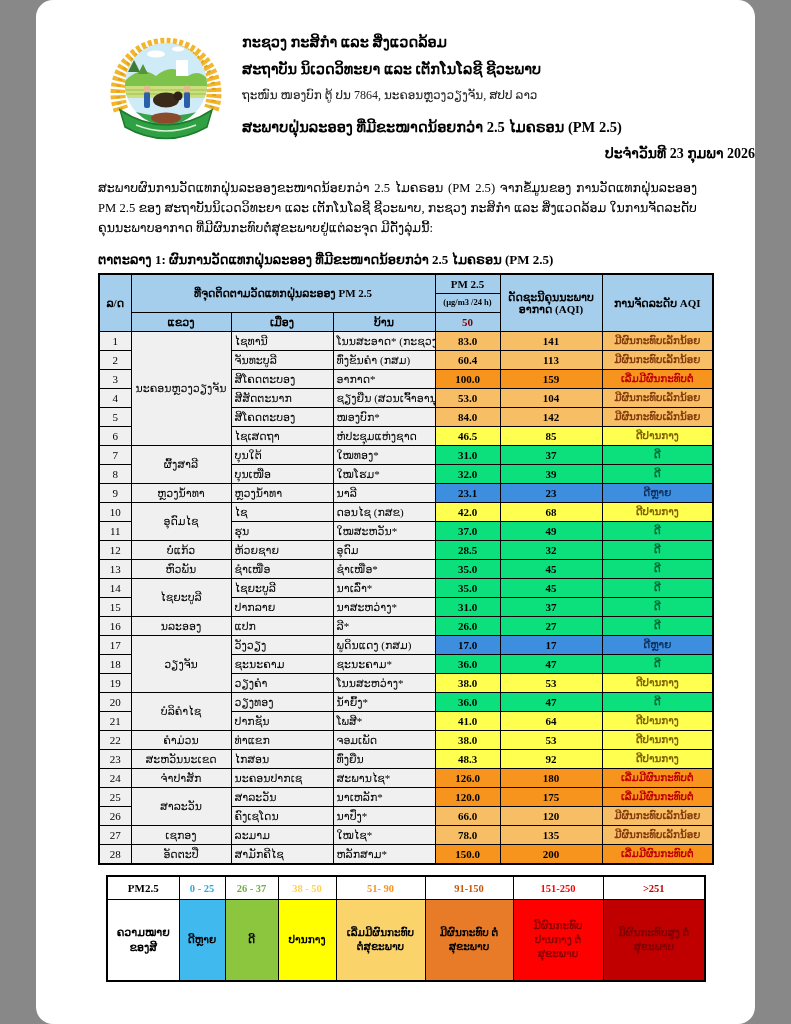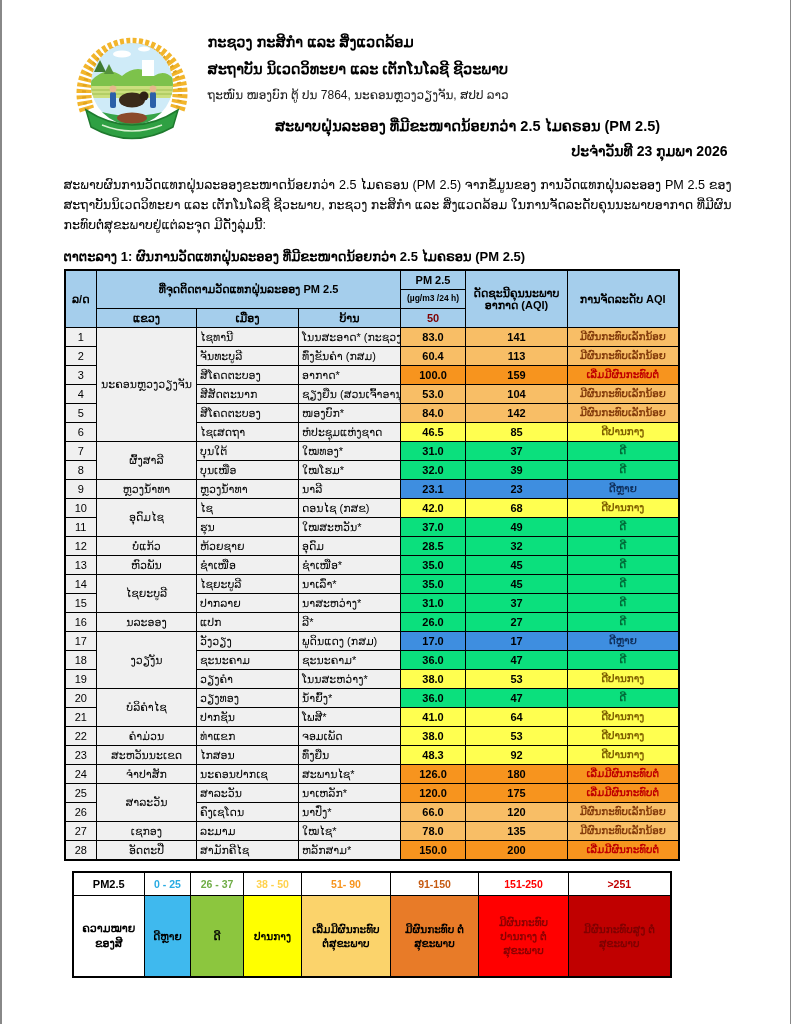--- a/index.html
+++ b/index.html
@@ -1,25 +1,25 @@
 <!DOCTYPE html>
 <html><head>
 <meta charset="utf-8">
 <style>
   html,body{margin:0;padding:0;background:#888;}
-  .page{position:relative;width:788px;height:1024px;margin:0 auto;background:#ffffff;
-        font-family:Liberation Sans, sans-serif;color:#000;overflow:hidden;}
+  .page{position:relative;width:719px;height:1024px;margin:0 auto;background:#ffffff;
+        font-family:Liberation Serif, serif;color:#000;overflow:hidden;border-radius:17px;}
   
   .header{display:flex;align-items:flex-start;padding:26px 0 0 70px;}
   .logo-wrap{width:122px;flex:0 0 122px;}
   .hdr-text{margin-left:14px;width:520px;}
   .ministry{font-weight:bold;font-size:14.5px;line-height:1.2;margin-top:8px;}
   .institute{font-weight:bold;font-size:14.5px;line-height:1.2;margin-top:10px;}
   .address{font-size:12px;margin-top:9px;color:#1a1a1a;}
-  .doc-title{font-weight:bold;font-size:14.5px;margin-top:16px;text-align:center;}
+  .doc-title{font-weight:bold;font-size:14.5px;margin-top:16px;}
   .doc-date{font-weight:bold;font-size:14px;margin-top:9px;text-align:right;}
   
   .intro{margin:16px 58px 0 62px;font-size:12.6px;line-height:1.6;text-align:justify;}
   .caption{margin:14px 62px 5px 62px;font-weight:bold;font-size:13px;}
   
   table{border-collapse:collapse;}
   table.main{margin-left:62px;table-layout:fixed;width:614px;font-size:11px;border:2px solid #000;}
   table.main th,table.main td{border:1px solid #000;padding:0 3px;height:18px;overflow:hidden;
         white-space:nowrap;line-height:1.15;}
   table.main th{background:#A5CEEC;font-weight:bold;text-align:center;white-space:normal;}
@@ -256,21 +256,21 @@
           <td class="c-no">16</td>
           <td class="c-prov" rowspan="1">ນລະອອງ</td>
           <td class="c-dist">ແປກ</td>
           <td class="c-vill">ລີ*</td>
           <td class="c-val lv-green">26.0</td>
           <td class="c-val lv-green">27</td>
           <td class="c-status lv-green st-green">ດີ</td>
         </tr>
         <tr>
           <td class="c-no">17</td>
-          <td class="c-prov" rowspan="3">ງວຽງັນ</td>
+          <td class="c-prov" rowspan="3">ວຽງຈັນ</td>
           <td class="c-dist">ວັງວຽງ</td>
           <td class="c-vill">ພູດິນແດງ (ກສມ)</td>
           <td class="c-val lv-blue">17.0</td>
           <td class="c-val lv-blue">17</td>
           <td class="c-status lv-blue st-blue">ດີຫຼາຍ</td>
         </tr>
         <tr>
           <td class="c-no">18</td>
           <td class="c-dist">ຊະນະຄາມ</td>
           <td class="c-vill">ຊະນະຄາມ*</td>

